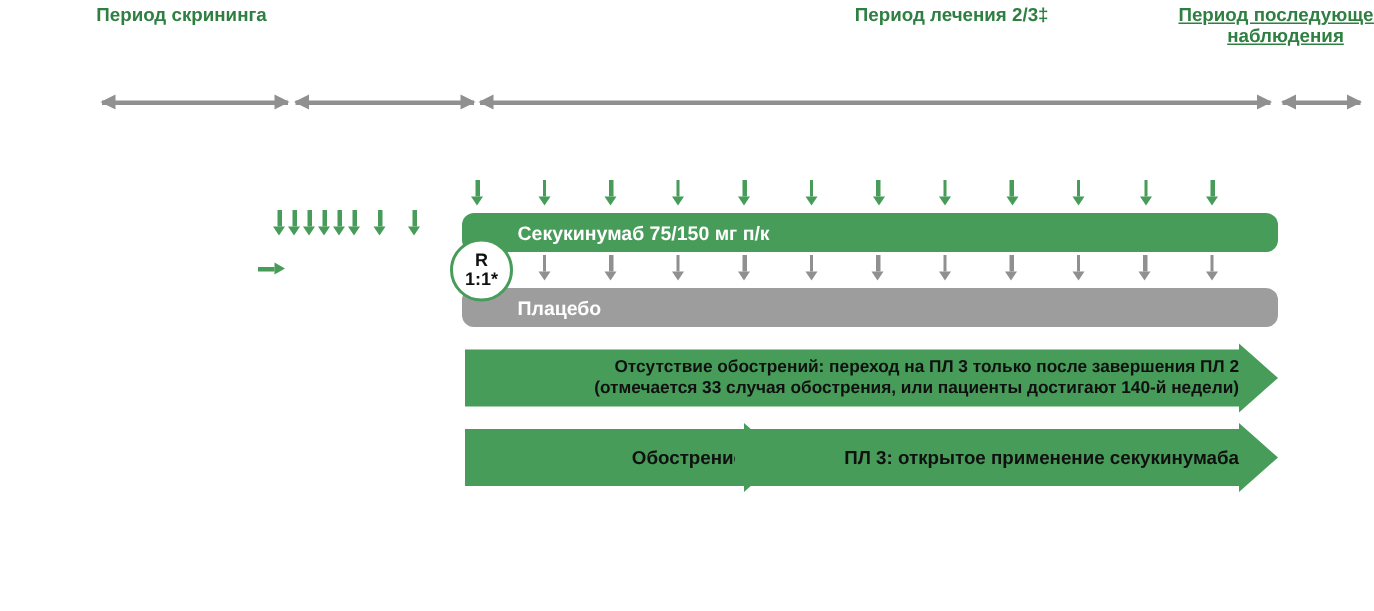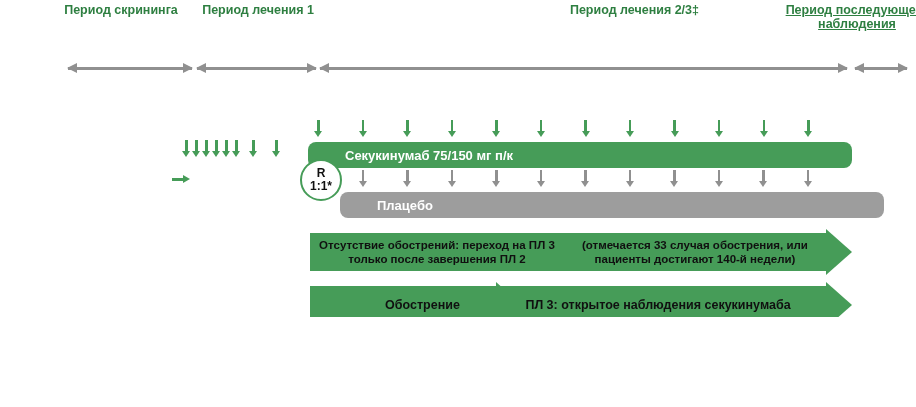--- a/index.html
+++ b/index.html
@@ -4,21 +4,21 @@
 <style>
   :root{
     --green:#469C58;
     --green-text:#2E7F41;
     --gray-bar:#9D9D9D;
     --gray-arrow:#909090;
     --ink:#101010;
   }
   html,body{margin:0;padding:0;background:#fff;}
   #stage{
-    position:relative;width:916px;height:317px;background:#fff;overflow:hidden;
+    position:relative;width:916px;height:407px;background:#fff;overflow:hidden;
     font-family:"Liberation Sans","DejaVu Sans",sans-serif;
   }
   
   .period-label{
     position:absolute;top:3px;width:170px;text-align:center;
     color:var(--green-text);font-weight:bold;font-size:12.5px;line-height:14px;
     white-space:pre-line;
   }
   
   .harrow{position:absolute;top:67px;height:2.5px;background:var(--gray-arrow);}
@@ -38,48 +38,47 @@
   
   .enter-arrow{position:absolute;left:172px;top:178px;width:11px;height:2.5px;background:var(--green);}
   .enter-arrow::after{content:'';position:absolute;right:-7px;top:50%;transform:translateY(-50%);
     border-top:4.5px solid transparent;border-bottom:4.5px solid transparent;
     border-left:7px solid var(--green);}
   
   .bar{position:absolute;left:308px;width:544px;height:26px;border-radius:8px;
     display:flex;align-items:center;padding-left:37px;box-sizing:border-box;
     color:#fff;font-weight:bold;font-size:13px;}
   .bar.secu{top:142px;background:var(--green);}
-  .bar.placebo{top:192px;background:var(--gray-bar);margin-left:32px;}
+  .bar.placebo{top:192px;background:var(--gray-bar);}
   
   .initial-box{position:absolute;left:192px;top:162px;width:116px;height:38px;
     background:var(--green);border-radius:9px;color:#fff;font-weight:bold;
     font-size:12.5px;line-height:15px;display:flex;align-items:center;
     padding-left:11px;box-sizing:border-box;white-space:pre-line;z-index:1;}
   
   .rand-circle{position:absolute;left:300px;top:159px;width:42px;height:42px;
     background:#fff;border:2px solid var(--green);border-radius:50%;z-index:2;
     display:flex;flex-direction:column;align-items:center;justify-content:center;
     font-weight:bold;font-size:12px;line-height:13px;color:var(--ink);box-sizing:border-box;}
   
-  .flow{position:absolute;background:var(--green);display:flex;flex-direction:row;
-    align-items:center;justify-content:center;color:var(--ink);font-weight:bold;text-align:center;}
+  .flow{position:absolute;background:var(--green);display:flex;flex-direction:column;
+    align-items:flex-end;justify-content:center;color:var(--ink);font-weight:bold;text-align:center;}
   .flow .head{position:absolute;right:-26px;top:50%;transform:translateY(-50%);
     width:0;height:0;border-top:23px solid transparent;border-bottom:23px solid transparent;
     border-left:26px solid var(--green);}
   #no-flare-arrow{left:310px;top:233px;width:516px;height:38px;font-size:11.5px;line-height:14.5px;}
   #flare-arrow{left:310px;top:286px;width:147px;height:38px;font-size:12.5px;padding-left:39px;}
   #pl3-arrow{left:490px;top:286px;width:336px;height:38px;font-size:12.5px;}
 </style>
 </head>
 <body>
 
 <div id="stage">
 
   <div class="period-label" style="left:36px;">Период скрининга</div>
-  <div class="period-label" style="left:173px;">Период лечения 1</div>
   <div class="period-label" style="left:529px;text-align:right;">Период лечения 2/3‡</div>
   <div class="period-label" style="left:772px;text-decoration:underline;">Период последующего
 наблюдения</div>
 
   <div class="harrow" style="left:68px;width:124px;"></div>
   <div class="harrow" style="left:197px;width:119px;"></div>
   <div class="harrow" style="left:320px;width:527px;"></div>
   <div class="harrow" style="left:855px;width:52px;"></div>
 
   <div class="enter-arrow"></div>
@@ -100,21 +99,21 @@
   <div class="flow" id="no-flare-arrow">
     <span>Отсутствие обострений: переход на ПЛ 3 только после завершения ПЛ 2</span>
     <span>(отмечается 33 случая обострения, или пациенты достигают 140-й недели)</span>
     <span class="head"></span>
   </div>
   <div class="flow" id="flare-arrow">
     <span>Обострение</span>
     <span class="head"></span>
   </div>
   <div class="flow" id="pl3-arrow">
-    <span>ПЛ 3: открытое наблюдения секукинумаба</span>
+    <span>ПЛ 3: открытое применение секукинумаба</span>
     <span class="head"></span>
   </div>
 
 <div class="varrow green" style="left: 185px; top: 140px;"></div>
     <div class="varrow green" style="left: 195px; top: 140px;"></div>
     <div class="varrow green" style="left: 205px; top: 140px;"></div>
     <div class="varrow green" style="left: 215px; top: 140px;"></div>
     <div class="varrow green" style="left: 225px; top: 140px;"></div>
     <div class="varrow green" style="left: 235px; top: 140px;"></div>
     <div class="varrow green" style="left: 252px; top: 140px;"></div>

